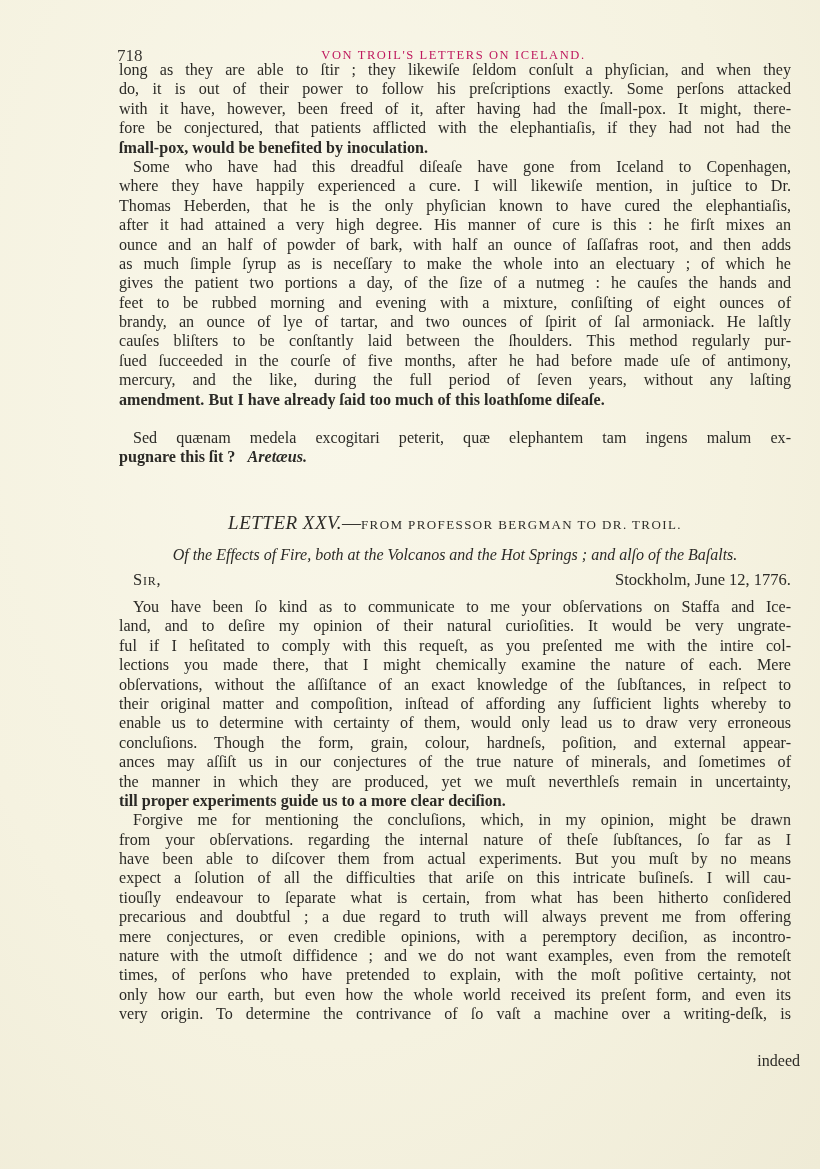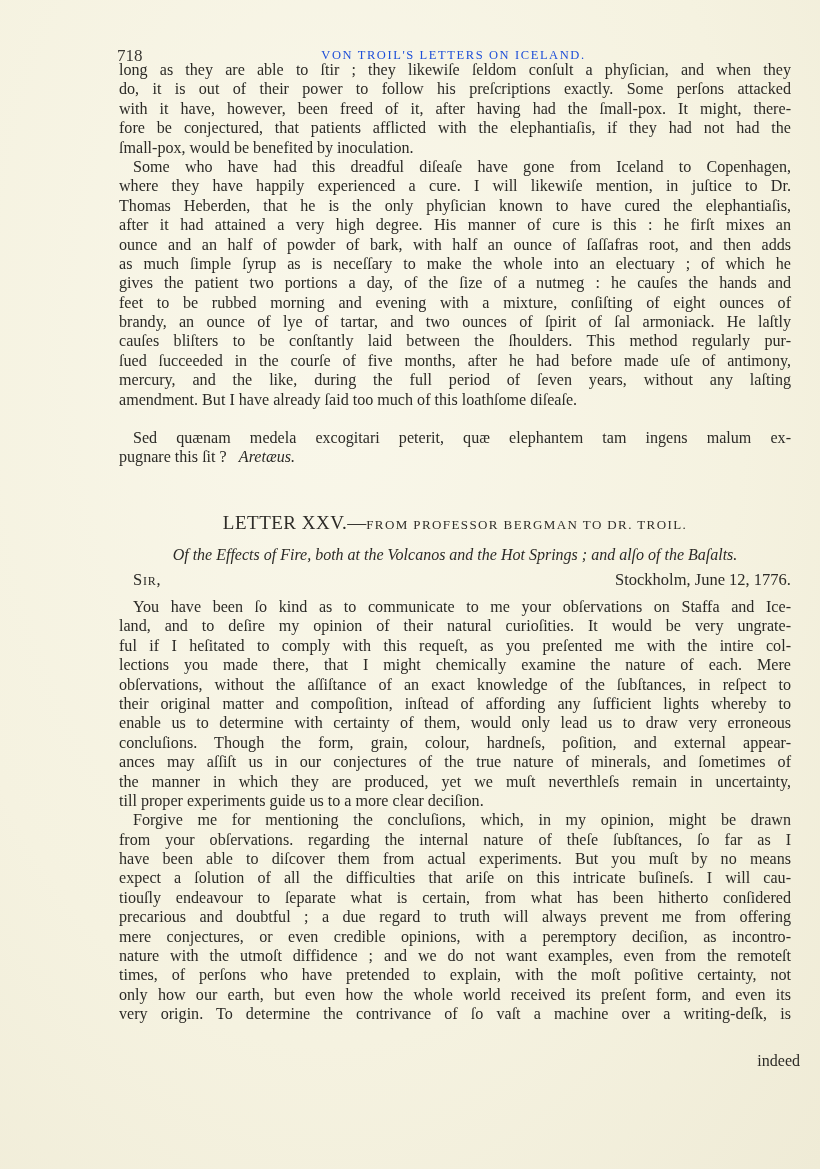--- a/index.html
+++ b/index.html
@@ -40,21 +40,21 @@
     .head-title {
       position: absolute;
       left: 0;
       right: 0;
       top: 2px;
       text-align: center;
       font-size: 12.5px;
       letter-spacing: 1.6px;
       font-variant: small-caps;
       text-transform: uppercase;
-      color: #1d4ed8;
+      color: #be185d;
     }
     .text-block {
       position: absolute;
       left: 119px;
       width: 672px;
       font-size: 16.1px;
       line-height: 19.4px;
       text-align: justify;
     }
     .text-block p {
@@ -63,34 +63,36 @@
     .text-block .line {
       display: block;
       text-align: justify;
       text-align-last: justify;
       white-space: nowrap;
       overflow: visible;
       height: 19.4px;
     }
     .text-block .line.last {
       text-align-last: left;
+      font-weight: bold;
     }
     .block-a { top: 60px; }
     .block-b { top: 428px; }
     .letter-heading {
       position: absolute;
       top: 512px;
       left: 119px;
       width: 672px;
       text-align: center;
       font-size: 19px;
       color: #2e2c28;
     }
     .letter-heading .letter-num {
       letter-spacing: 0.5px;
+      font-style: italic;
     }
     .letter-heading .letter-from {
       font-size: 13px;
       letter-spacing: 1.4px;
       text-transform: uppercase;
       margin-top: 31px;
     }
     .subtitle {
       position: absolute;
       top: 546px;

